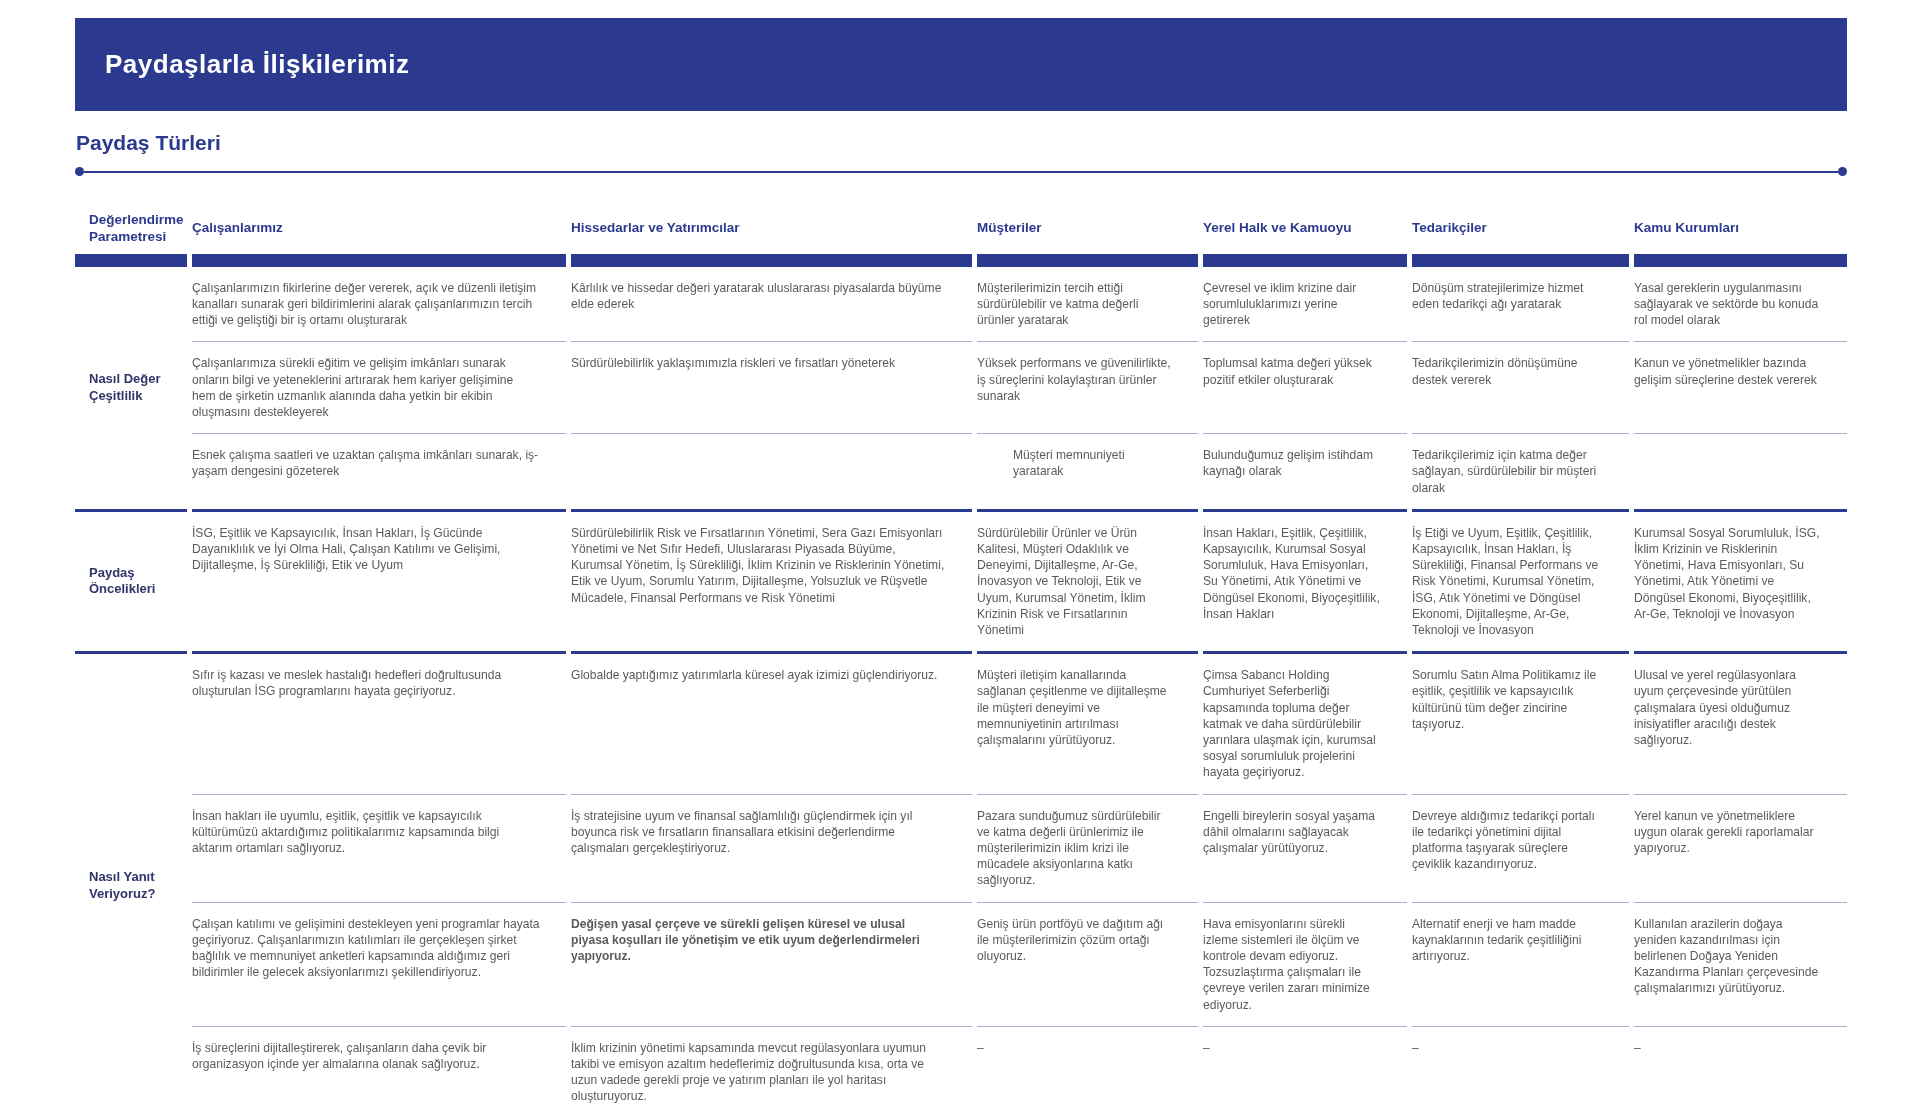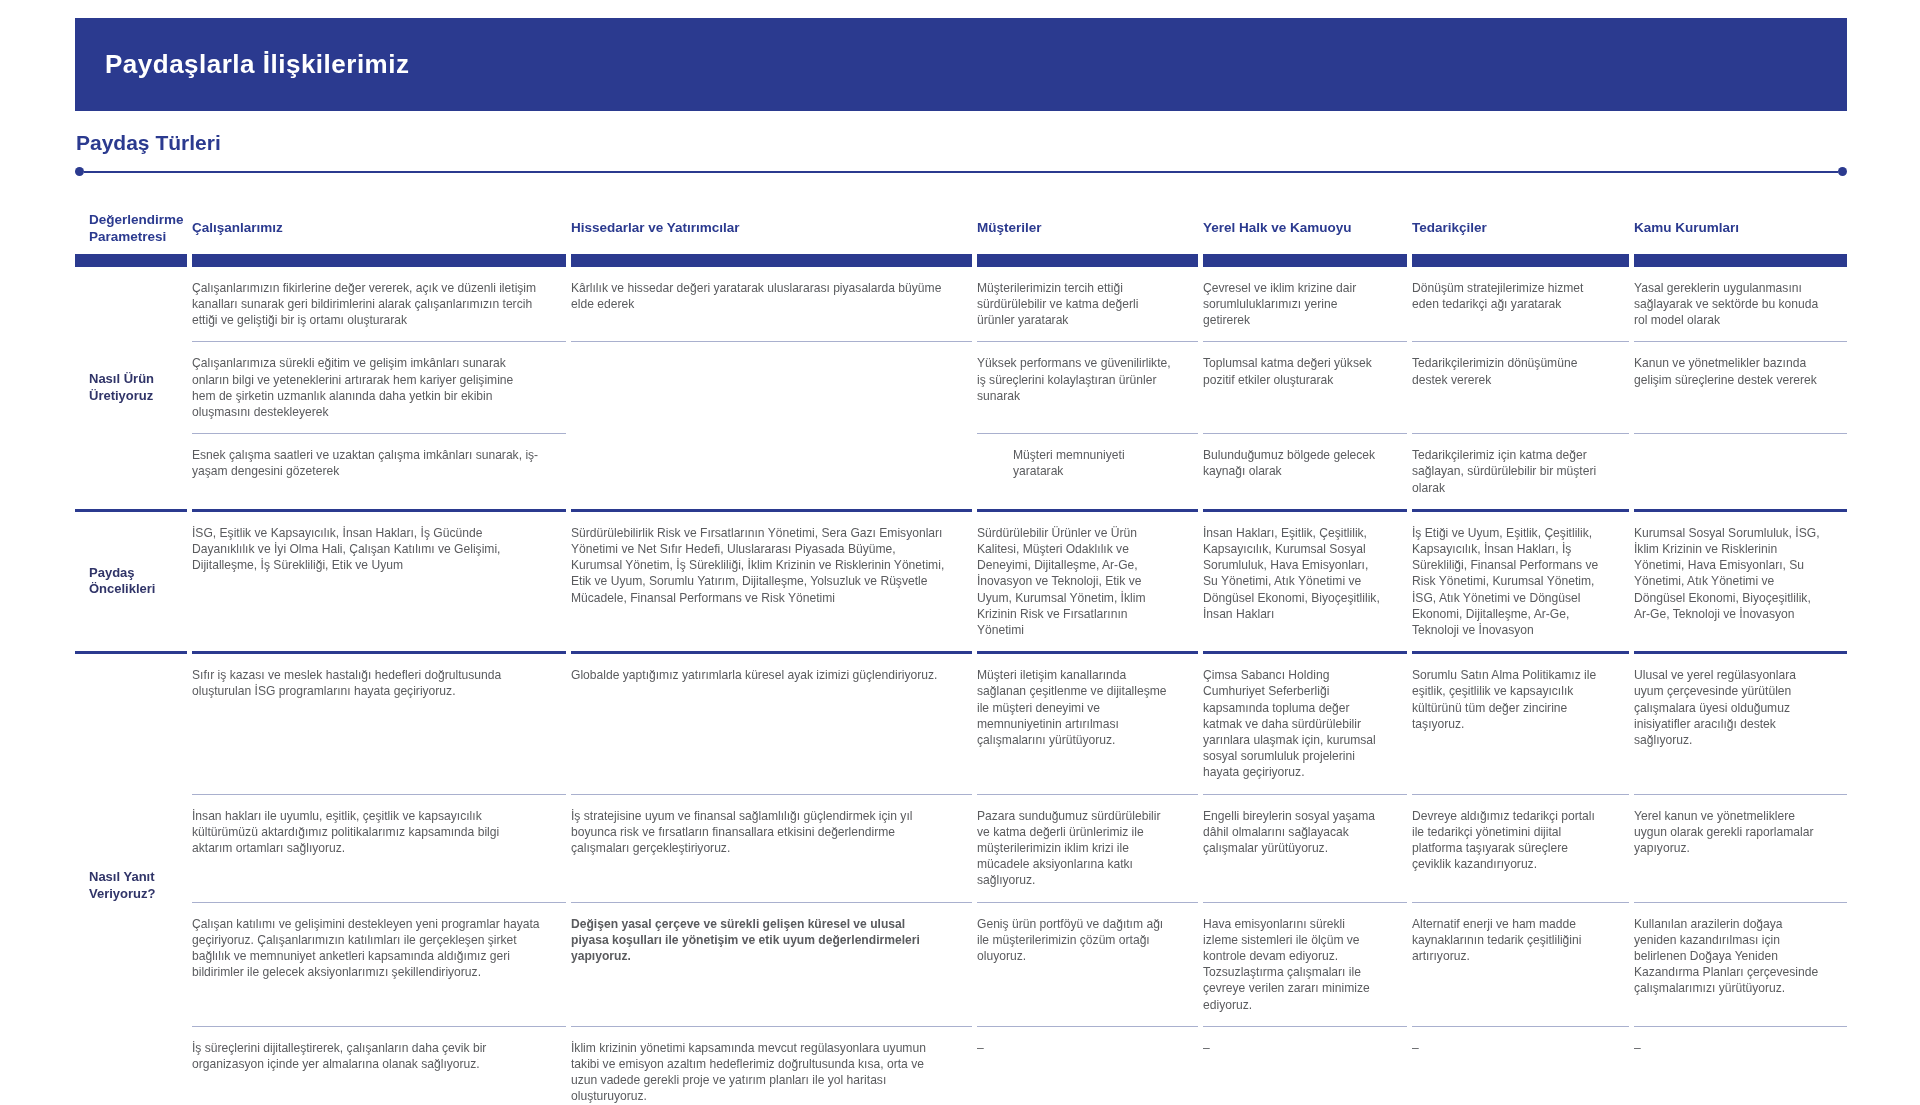--- a/index.html
+++ b/index.html
@@ -52,36 +52,37 @@
         <div class="seg"></div>
         <div class="seg"></div>
         <div class="seg"></div>
         <div class="seg"></div>
         <div class="seg"></div>
         <div class="seg"></div>
         <div class="seg"></div>
       </div>
     <div id="sections">
         <div class="grid section">
-          <div class="labelcell" style="grid-area: 1 / 1 / span 3;">Nasıl Ürün Üretiyoruz</div>
+          <div class="labelcell" style="grid-area: 1 / 1 / span 3;">Nasıl Değer Çeşitlilik</div>
           <div class="cell rowline" style="grid-area: 1 / 2;">Çalışanlarımızın fikirlerine değer vererek, açık ve düzenli iletişim kanalları sunarak geri bildirimlerini alarak çalışanlarımızın tercih ettiği ve geliştiği bir iş ortamı oluşturarak</div>
           <div class="cell rowline" style="grid-area: 1 / 3;">Kârlılık ve hissedar değeri yaratarak uluslararası piyasalarda büyüme elde ederek</div>
           <div class="cell rowline" style="grid-area: 1 / 4;">Müşterilerimizin tercih ettiği sürdürülebilir ve katma değerli ürünler yaratarak</div>
           <div class="cell rowline" style="grid-area: 1 / 5;">Çevresel ve iklim krizine dair sorumluluklarımızı yerine getirerek</div>
           <div class="cell rowline" style="grid-area: 1 / 6;">Dönüşüm stratejilerimize hizmet eden tedarikçi ağı yaratarak</div>
           <div class="cell rowline" style="grid-area: 1 / 7;">Yasal gereklerin uygulanmasını sağlayarak ve sektörde bu konuda rol model olarak</div>
           <div class="cell rowline" style="grid-area: 2 / 2;">Çalışanlarımıza sürekli eğitim ve gelişim imkânları sunarak onların bilgi ve yeteneklerini artırarak hem kariyer gelişimine hem de şirketin uzmanlık alanında daha yetkin bir ekibin oluşmasını destekleyerek</div>
+          <div class="cell rowline" style="grid-area: 2 / 3;">Sürdürülebilirlik yaklaşımımızla riskleri ve fırsatları yöneterek</div>
           <div class="cell rowline" style="grid-area: 2 / 4;">Yüksek performans ve güvenilirlikte, iş süreçlerini kolaylaştıran ürünler sunarak</div>
           <div class="cell rowline" style="grid-area: 2 / 5;">Toplumsal katma değeri yüksek pozitif etkiler oluşturarak</div>
           <div class="cell rowline" style="grid-area: 2 / 6;">Tedarikçilerimizin dönüşümüne destek vererek</div>
           <div class="cell rowline" style="grid-area: 2 / 7;">Kanun ve yönetmelikler bazında gelişim süreçlerine destek vererek</div>
           <div class="cell" style="grid-area: 3 / 2;">Esnek çalışma saatleri ve uzaktan çalışma imkânları sunarak, iş-yaşam dengesini gözeterek</div>
           <div class="cell" style="grid-area: 3 / 3;"></div>
           <div class="cell" style="grid-area: 3 / 4; margin-left: 36px;">Müşteri memnuniyeti yaratarak</div>
-          <div class="cell" style="grid-area: 3 / 5;">Bulunduğumuz bölgede gelecek kaynağı olarak</div>
+          <div class="cell" style="grid-area: 3 / 5;">Bulunduğumuz gelişim istihdam kaynağı olarak</div>
           <div class="cell" style="grid-area: 3 / 6;">Tedarikçilerimiz için katma değer sağlayan, sürdürülebilir bir müşteri olarak</div>
           <div class="cell" style="grid-area: 3 / 7;"></div>
         </div>
         <div class="grid rule">
           <div class="seg"></div>
           <div class="seg"></div>
           <div class="seg"></div>
           <div class="seg"></div>
           <div class="seg"></div>
           <div class="seg"></div>

